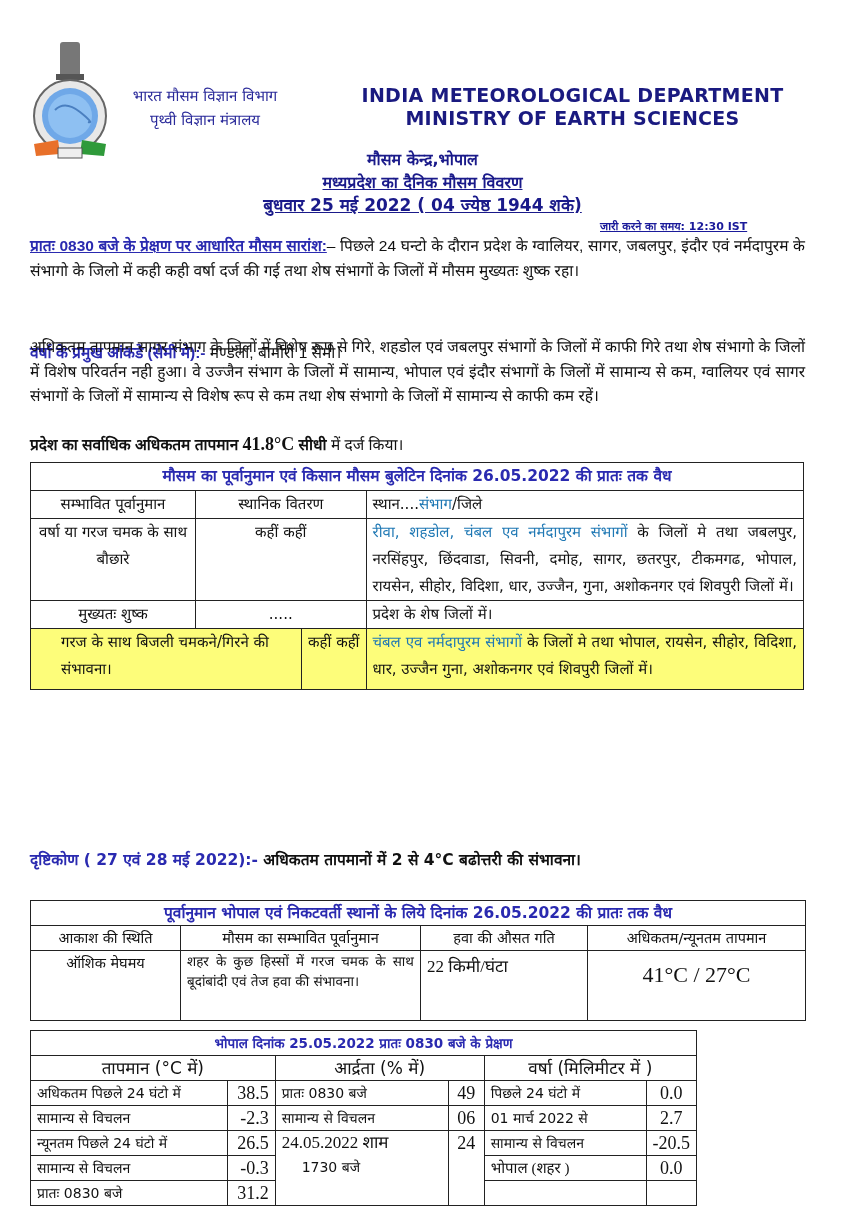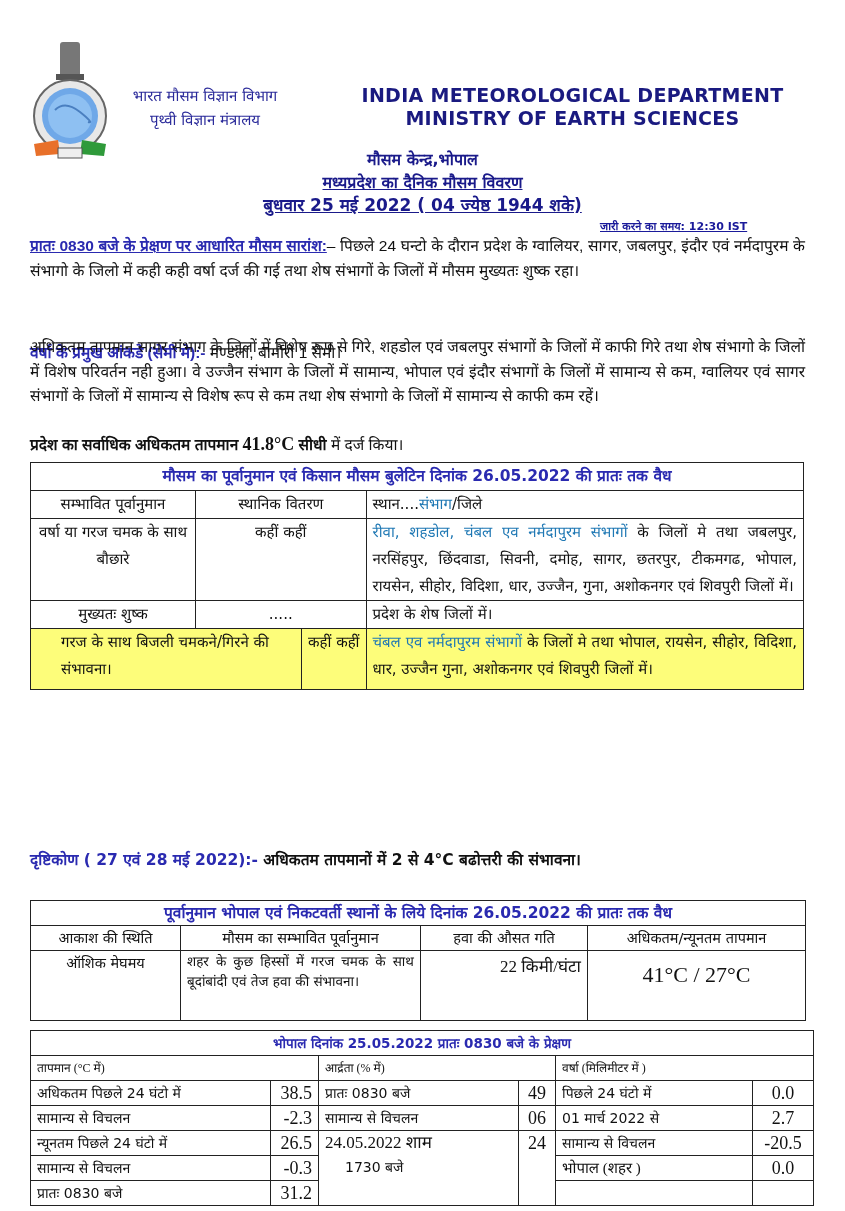--- a/index.html
+++ b/index.html
@@ -26,21 +26,21 @@
   .t1 .title { text-align:center; font-weight:bold; color:#2a2ab0; font-size:15.5px; }
   .t1 .hdr td { text-align:center; }
   .t1 .warn-title td { color:#d42020; font-weight:bold; font-size:15px; }
   .yellow { background:#fdfd7a; }
 
   #outlook { left:30px; top:848px; font-size:15.5px; font-weight:bold; }
 
   .t2 { left:30px; top:900px; width:776px; font-size:14.5px; line-height:24px; }
   .t2 .title { text-align:center; font-weight:bold; color:#2a2ab0; font-size:15.5px; }
 
-  .t3 { left:30px; top:1030px; width:784px; font-size:14px; line-height:24px; }
+  .t3 { left:30px; top:1030px; width:667px; font-size:14px; line-height:24px; }
   .t3 .title { text-align:center; font-weight:bold; color:#2a2ab0; font-size:13.5px; }
   .t3 .num { text-align:right; font-family:"Liberation Serif",serif; font-size:18px; }
   .t3 .numc { text-align:center; font-family:"Liberation Serif",serif; font-size:18px; }
   .serif { font-family:"Liberation Serif",serif; }
 </style>
 </head>
 <body>
 
 <div id="logo" class="abs">
   <svg width="80" height="122" viewBox="0 0 80 122">
@@ -139,40 +139,40 @@
       </tr>
   <tr style="text-align:center;">
     <td>आकाश की स्थिति</td>
     <td>मौसम का सम्भावित पूर्वानुमान</td>
     <td>हवा की औसत गति</td>
     <td>अधिकतम/न्यूनतम तापमान</td>
   </tr>
   <tr style="height:70px;">
     <td style="text-align:center;">ऑशिक मेघमय</td>
     <td style="text-align:justify; font-size:13.5px; line-height:20px;">शहर के कुछ हिस्सों में गरज चमक के साथ बूदांबांदी एवं तेज हवा की संभावना।</td>
-    <td style="text-align:right; font-size:17px; padding-top:4px;" class="serif">22 किमी/घंटा</td>
+    <td style="text-align:left; font-size:17px; padding-top:4px;" class="serif">22 किमी/घंटा</td>
     <td style="text-align:center; font-size:22px; padding-top:12px;" class="serif">41°C / 27°C</td>
   </tr>
 </tbody>
   </table>
 
 <table class="t3">
   <colgroup>
     <col style="width:240px">
       <col style="width:48px">
     <col style="width:200px">
       <col style="width:37px">
     <col style="width:197px">
       <col>
   </colgroup>
   <tbody>
       <tr>
         <td colspan="6" class="title">भोपाल दिनांक 25.05.2022 प्रातः 0830 बजे के प्रेक्षण</td>
       </tr>
-  <tr style="font-weight:bold; text-align:left; font-size:12px;font-family:Liberation Serif, serif;">
+  <tr style="font-weight:bold; text-align:center; font-size:17px;">
     <td colspan="2">तापमान (°C में)</td>
     <td colspan="2">आर्द्रता (% में)</td>
     <td colspan="2">वर्षा (मिलिमीटर में )</td>
   </tr>
   <tr>
     <td>अधिकतम पिछले 24 घंटो में</td>
     <td class="num">38.5</td>
     <td>प्रातः 0830 बजे</td>
     <td class="numc">49</td>
     <td>पिछले 24 घंटो में</td>

